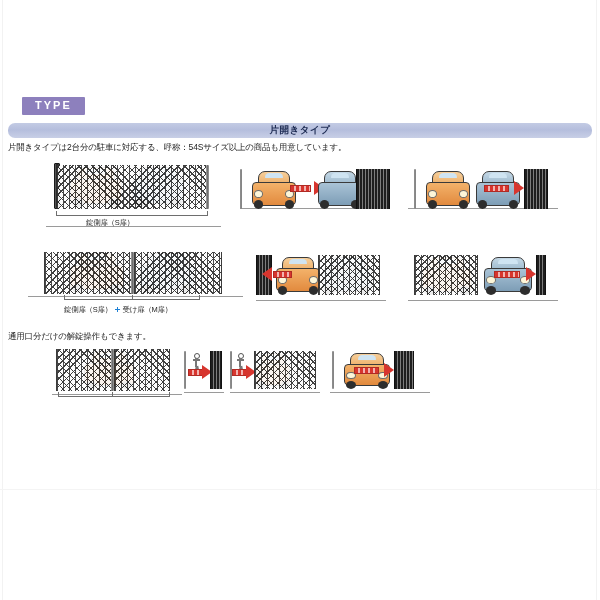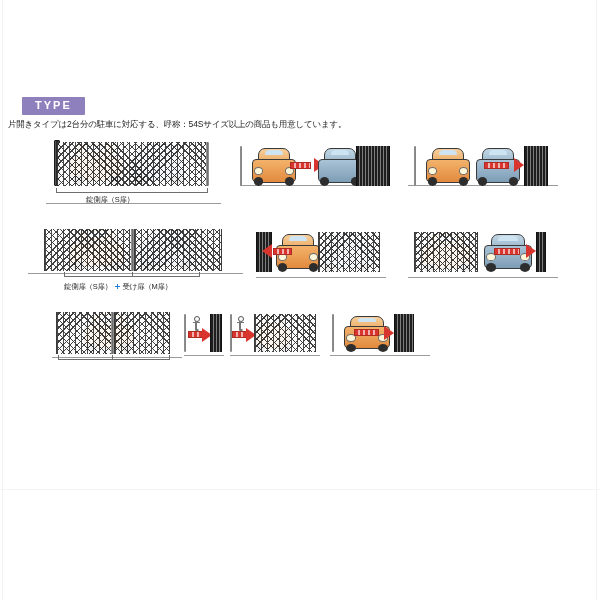--- a/index.html
+++ b/index.html
@@ -191,20 +191,23 @@
   <div id="frame-left"></div>
   <div id="frame-right"></div>
   <div id="frame-bottom"></div>
 
   <div id="content">
 
     <div class="type-badge-wrap">
       <span class="type-badge">TYPE</span>
     </div>
 
+    <div class="bar">
+      <span>片開きタイプ</span>
+    </div>
     <p class="note">片開きタイプは2台分の駐車に対応する、呼称：54Sサイズ以上の商品も用意しています。</p>
 
     <div class="row">
 
       <div class="panel" style="left:38px; top:2px; width:175px; height:72px;">
         <div class="ground" style="width:175px;"></div>
 
         <div class="post" style="left:8px; top:8px; width:6px; height:46px;"></div>
 
         <div class="car orange" style="left:24px; top:12px; width:52px; height:40px;">
@@ -399,20 +402,21 @@
         <div class="arrow" style="left:86px; top:20px; width:42px; height:16px;">
           <div class="shaft"></div>
           <div class="head"></div>
         </div>
 
         <div class="gate compressed" style="left:128px; top:8px; width:10px; height:40px;"></div>
       </div>
 
     </div>
 
+    <p class="note">通用口分だけの解錠操作もできます。</p>
 
     <div class="row" style="height:80px;">
 
       <div class="panel" style="left:44px; top:2px; width:130px; height:72px;">
         <div class="ground" style="width:130px; bottom:20px;"></div>
 
         <div class="car orange" style="left:32px; top:8px; width:50px; height:38px;">
           <div class="roof">
               <div class="glass"></div>
             </div>

